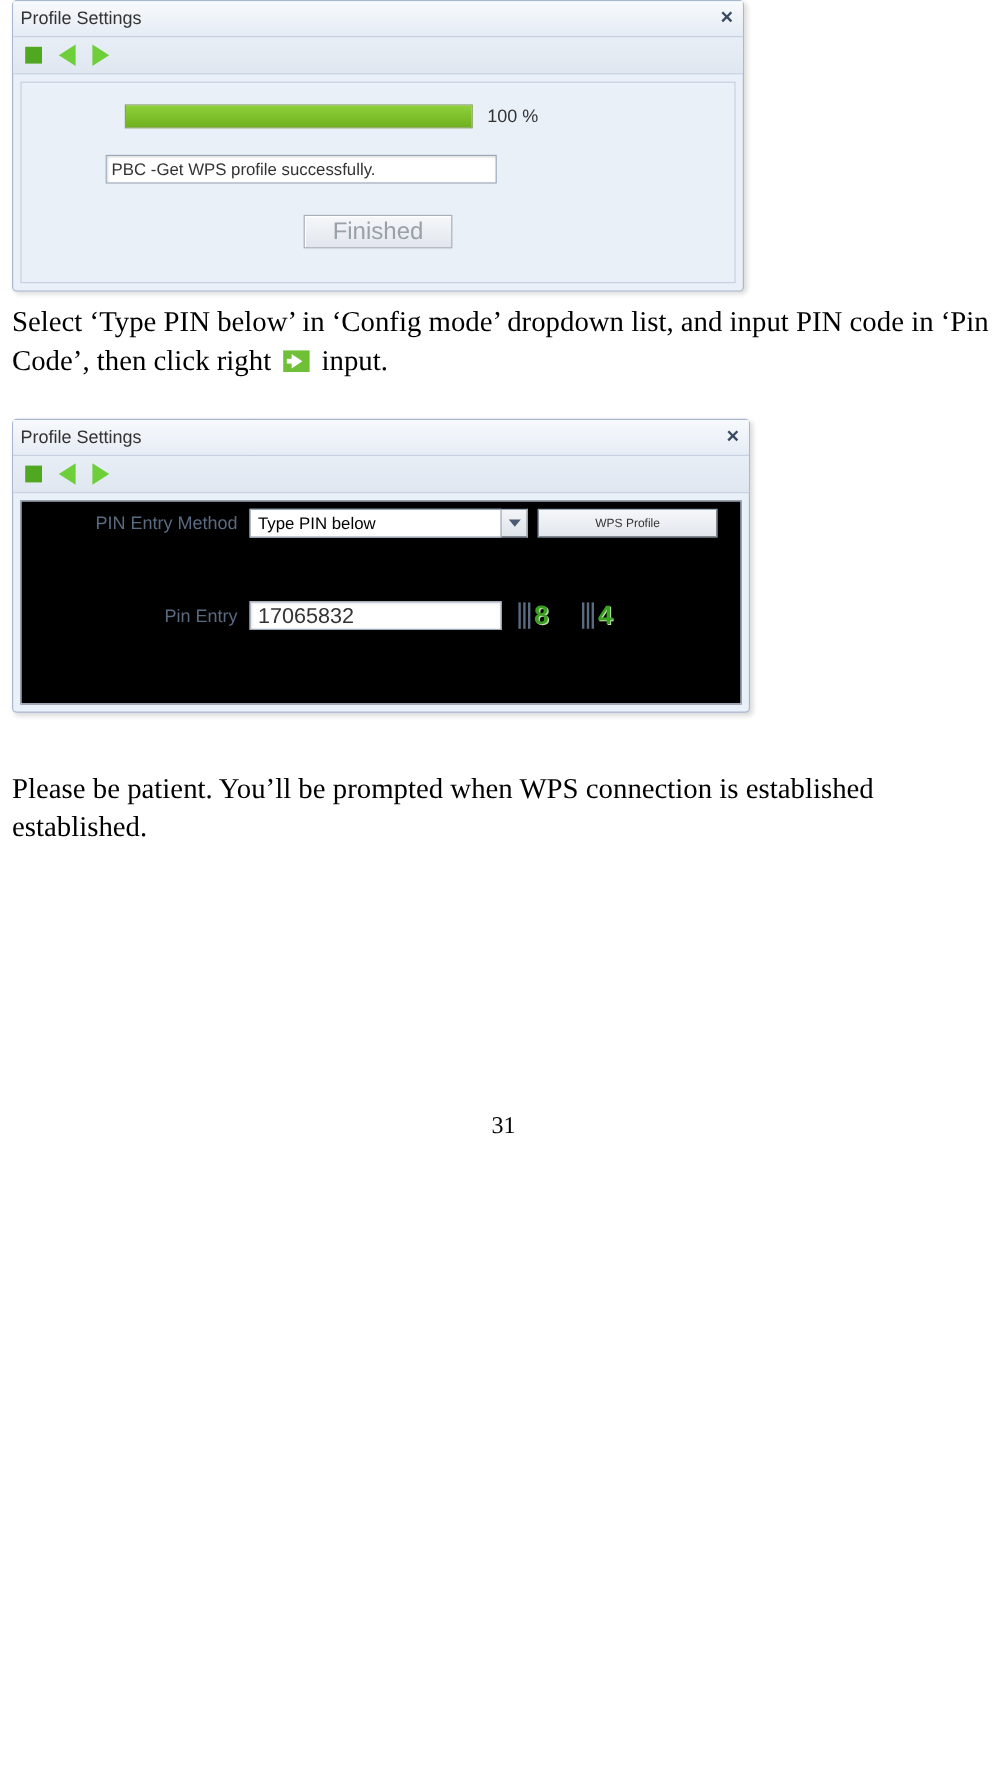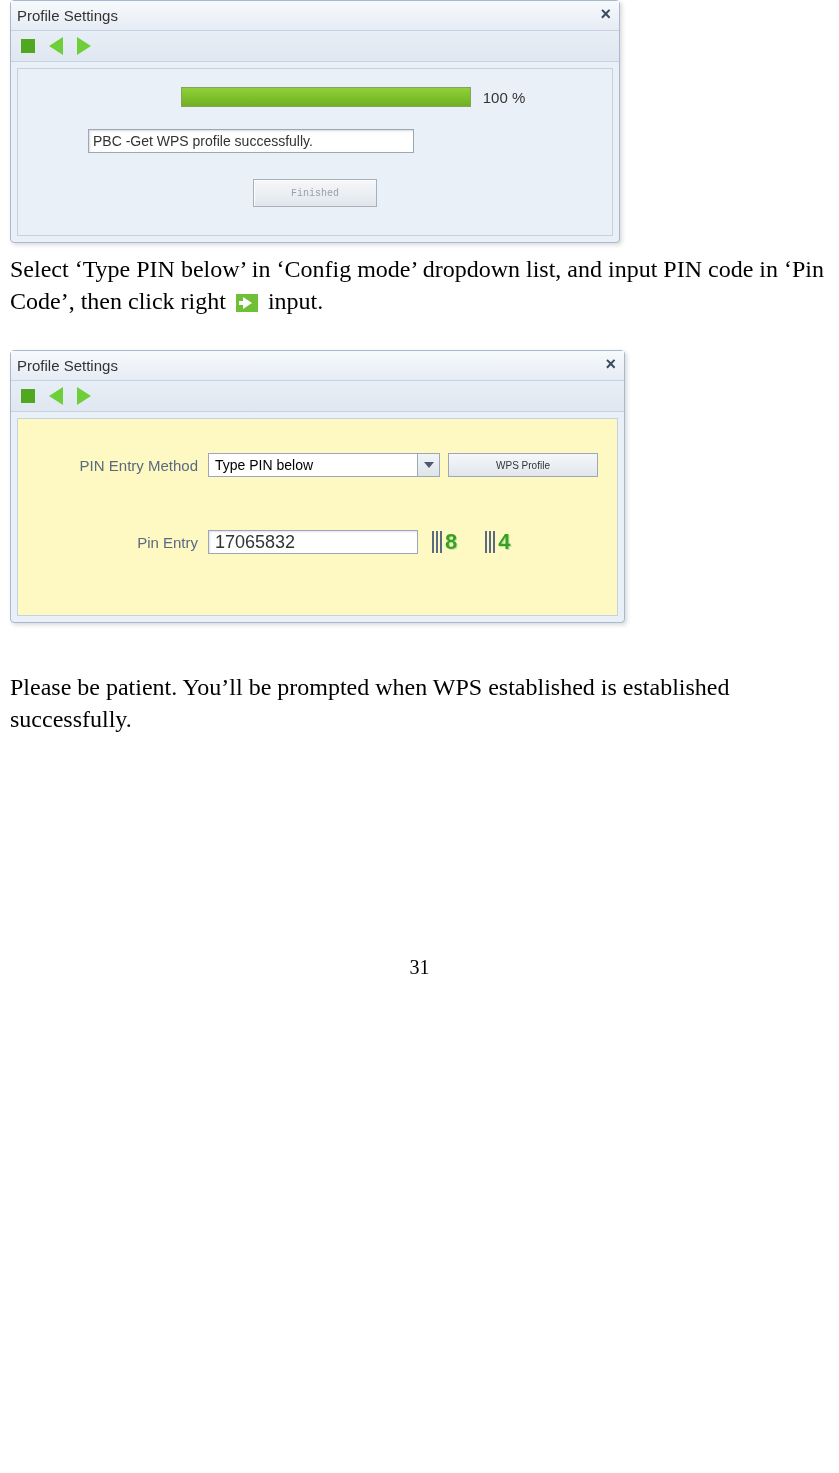--- a/index.html
+++ b/index.html
@@ -69,34 +69,33 @@
   .body-area {
     background: #eaf0f8;
     border: 1px solid #c5d0e0;
     margin: 6px;
     padding: 18px 10px 28px 10px;
     font-family: Tahoma, Arial, sans-serif;
     font-size: 15px;
     color: #333;
   }
   .body-area2 {
-    background: #fef9c3;
+    background: #000000;
     border: 1px solid #c5d0e0;
     margin: 6px;
-    padding: 34px 10px 44px 10px;
+    padding: 6px 10px 44px 10px;
     font-family: Tahoma, Arial, sans-serif;
     font-size: 15px;
     color: #333;
   }
   .progress-row {
     display: flex;
     align-items: center;
     margin-left: 76px;
     margin-bottom: 22px;
-    justify-content: center;
   }
   .progress-outer {
     width: 290px;
     height: 20px;
     border: 1px solid #88a060;
     background: linear-gradient(#f2f8ec,#eaf3e0);
     display: flex;
     align-items: stretch;
   }
   .progress-fill {
@@ -122,22 +121,22 @@
     display: flex;
     justify-content: center;
     margin-top: 26px;
   }
   .finished-btn {
     width: 124px;
     height: 28px;
     border: 1px solid #a8b0b8;
     background: linear-gradient(#f5f7fa,#e2e6ec);
     color: #9aa0a8;
-    font-family: Liberation Mono, monospace;
-    font-size: 10px;
+    font-family: Liberation Sans, sans-serif;
+    font-size: 20px;
     box-shadow: 1px 1px 0 #fff inset;
   }
   .section-heading {
     margin-top: 82px;
     margin-bottom: 28px;
   }
   .section-heading .num {
     display: inline-block;
     width: 34px;
   }
@@ -336,17 +335,17 @@
               <span></span>
               <span></span>
               <span></span>
             </span>
           <span class="bignum">4</span>
         </span>
       </div>
     </div>
   </div>
 
-  <p class="after-para">Please be patient. You’ll be prompted when WPS established is established successfully.</p>
+  <p class="after-para">Please be patient. You’ll be prompted when WPS connection is established established.</p>
 
   <div class="page-number">31</div>
 
 </div>
 
 </body></html>

